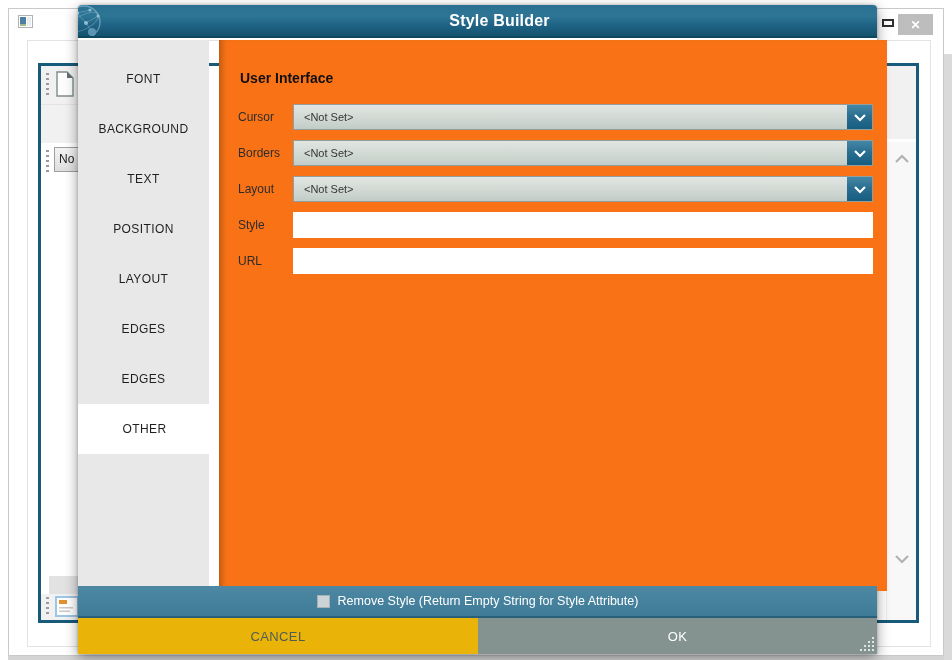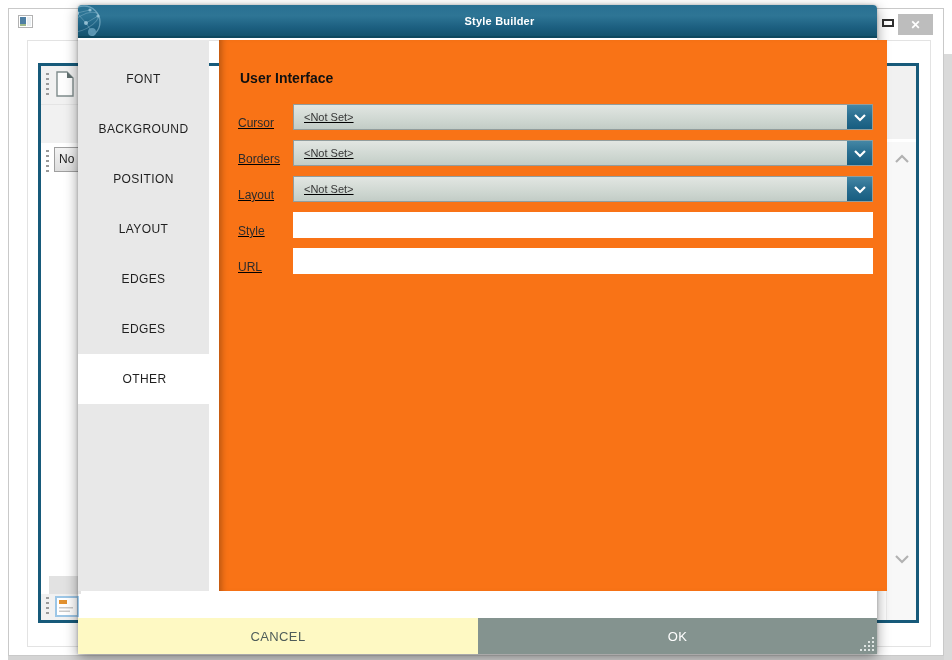--- a/index.html
+++ b/index.html
@@ -36,43 +36,43 @@
   .gray-block { position:absolute; left:8px; bottom:26px; width:32px; height:18px; background:#e2e2e2; }
   .design-icon { position:absolute; left:14px; bottom:3px; }
   .scrollbar { position:absolute; right:0; top:76px; bottom:0; width:30px; background:#f8f8f8; border-left:1px solid #ececec; }
   .sb-chevron { position:absolute; left:7px; }
   .sb-up { top:12px; } .sb-down { bottom:56px; }
 
   
   .dialog { position:absolute; left:78px; top:5px; width:799px; height:649px; box-shadow:0 4px 14px rgba(0,0,0,0.40), 0 0 3px rgba(0,0,0,0.25); border-radius:4px 4px 0 0; }
   .titlebar { position:absolute; left:0; top:0; width:100%; height:33px; border-radius:4px 4px 0 0; background:linear-gradient(180deg,#297092 0%,#2e7595 35%,#1c5f80 72%,#14536e 100%); border-bottom:2px solid #0e485f; overflow:hidden; }
   .titlebar-logo { position:absolute; left:-4px; top:-2px; opacity:0.85; }
-  .titlebar-text { position:absolute; left:0; top:0; width:100%; height:31px; display:flex; align-items:center; justify-content:center; color:#ffffff; font-size:11px; font-weight:bold; letter-spacing:0.2px;padding-left:44px; }
+  .titlebar-text { position:absolute; left:0; top:0; width:100%; height:31px; display:flex; align-items:center; justify-content:center; color:#ffffff; font-size:16px; font-weight:bold; letter-spacing:0.2px;padding-left:44px; }
 
   .sidebar { position:absolute; left:0; top:35px; width:131px; height:551px; background:#e8e8e8; }
   .tab { position:relative; height:50px; display:flex; align-items:center; justify-content:center; font-size:12px; color:#1f1f1f; letter-spacing:0.4px; cursor:default; }
   .tab-spacer { height:14px; }
   .tab.selected { background:#ffffff; width:133px; z-index:3; }
 
   .main { position:absolute; left:141px; top:35px; width:668px; height:551px; background:#f97316; box-shadow:inset 7px 0 7px -5px rgba(0,0,0,0.30); }
   .section-title { position:absolute; left:21px; top:30px; font-size:14px; font-weight:bold; color:#101010; }
-  .frow { position:absolute; left:19px; right:14px; height:26px; display:flex; align-items:flex-end;text-decoration:underline; }
+  .frow { position:absolute; left:19px; right:14px; height:26px; display:flex; align-items:center; }
   .flabel { width:55px; flex:none; font-size:12px; color:#2c2c2c; }
   .dropdown { position:relative; flex:1; height:26px; border:1px solid #929d9d; background:linear-gradient(180deg,#e2e6e2,#ccd5cf 70%,#c2ccc6); display:flex; align-items:center; }
   .dval { font-size:11px; color:#363636; padding-left:10px; }
   .dbtn { position:absolute; right:0; top:0; width:25px; height:24px; background:linear-gradient(180deg,#4587a5,#2a6f91 45%,#175d80); display:flex; align-items:center; justify-content:center; }
   .tinput { flex:1; height:26px; border:none; outline:none; background:#ffffff; font-size:12px; color:#333; padding:0 8px; }
 
   .remove-bar { position:absolute; left:0; top:581px; width:100%; height:32px; background:linear-gradient(180deg,#4e88a3,#3f7b97); border-bottom:2px solid #27607a; display:flex; align-items:center; justify-content:center; }
   .remove-checkbox { width:13px; height:13px; background:#ccd3d6; border:1px solid #a7b1b7; margin-right:8px; flex:none; }
   .remove-label { color:#ffffff; font-size:12.5px; }
 
   .footer { position:absolute; left:0; top:613px; width:100%; height:36px; display:flex; }
   .btn { display:flex; align-items:center; justify-content:center; font-size:13px; letter-spacing:0.4px; cursor:default; }
-  .btn-cancel { width:400px; background:#fef9c3; color:#4f5d5a; }
+  .btn-cancel { width:400px; background:#eab308; color:#4f5d5a; }
   .btn-ok { flex:1; position:relative; background:#84938f; color:#ffffff; }
   .resize-grip { position:absolute; right:2px; bottom:2px; }
 </style>
 </head>
 <body>
 
 <div class="screen">
 
   <div class="bg-right-strip"></div>
   <div class="bg-bottom-strip"></div>
@@ -147,20 +147,23 @@
 
     <div class="sidebar">
       <div class="tab-spacer"></div>
       <div class="tab">
           <span>FONT</span>
         </div>
       <div class="tab">
           <span>BACKGROUND</span>
         </div>
       <div class="tab">
+          <span>TEXT</span>
+        </div>
+      <div class="tab">
           <span>POSITION</span>
         </div>
       <div class="tab">
           <span>LAYOUT</span>
         </div>
       <div class="tab">
           <span>EDGES</span>
         </div>
       <div class="tab">
           <span>EDGES</span>
@@ -213,20 +216,24 @@
         <span class="flabel">Style</span>
         <input class="tinput" type="text" value="" style="">
       </div>
 
       <div class="frow" style="top:208px;">
         <span class="flabel">URL</span>
         <input class="tinput" type="text" value="" style="">
       </div>
     </div>
 
+    <div class="remove-bar">
+      <span class="remove-checkbox"></span>
+      <span class="remove-label">Remove Style (Return Empty String for Style Attribute)</span>
+    </div>
 
     <div class="footer">
       <div class="btn btn-cancel">
         <span>CANCEL</span>
       </div>
       <div class="btn btn-ok">
         <span>OK</span>
         <svg class="resize-grip" width="15" height="15" viewBox="0 0 15 15">
           <g fill="#dfe5e3">
             <rect x="12" y="0" width="2" height="2"></rect>

